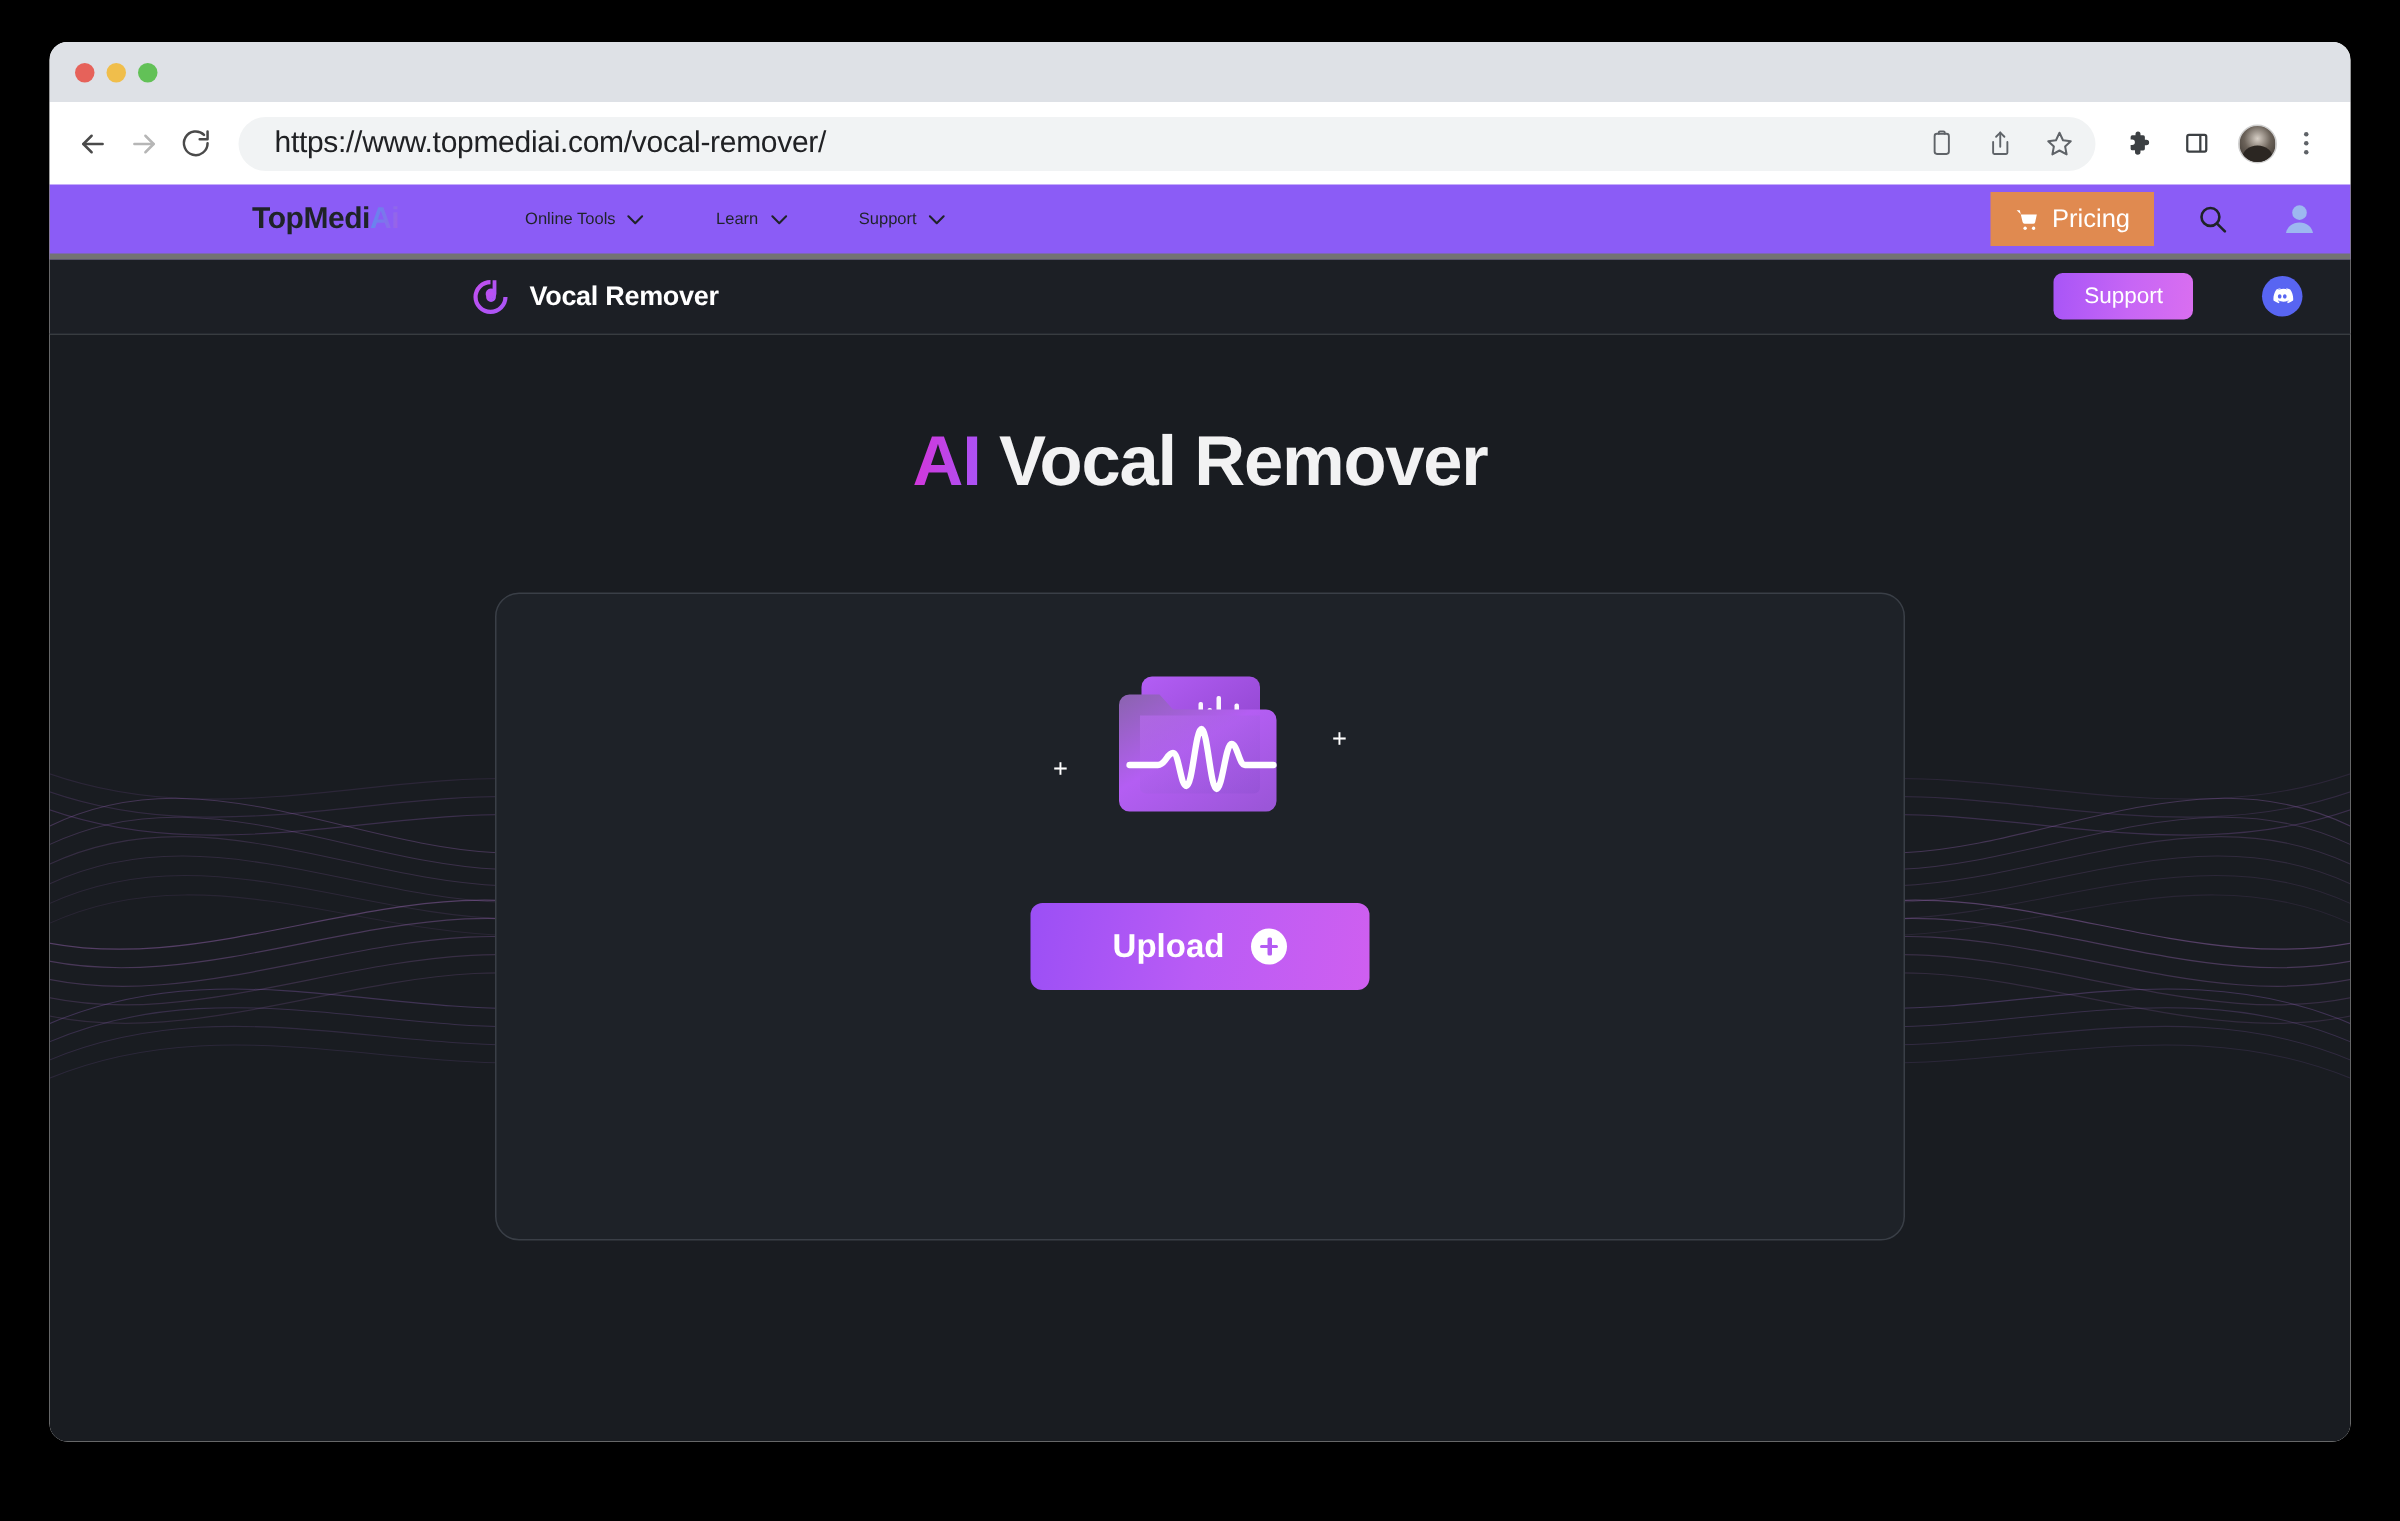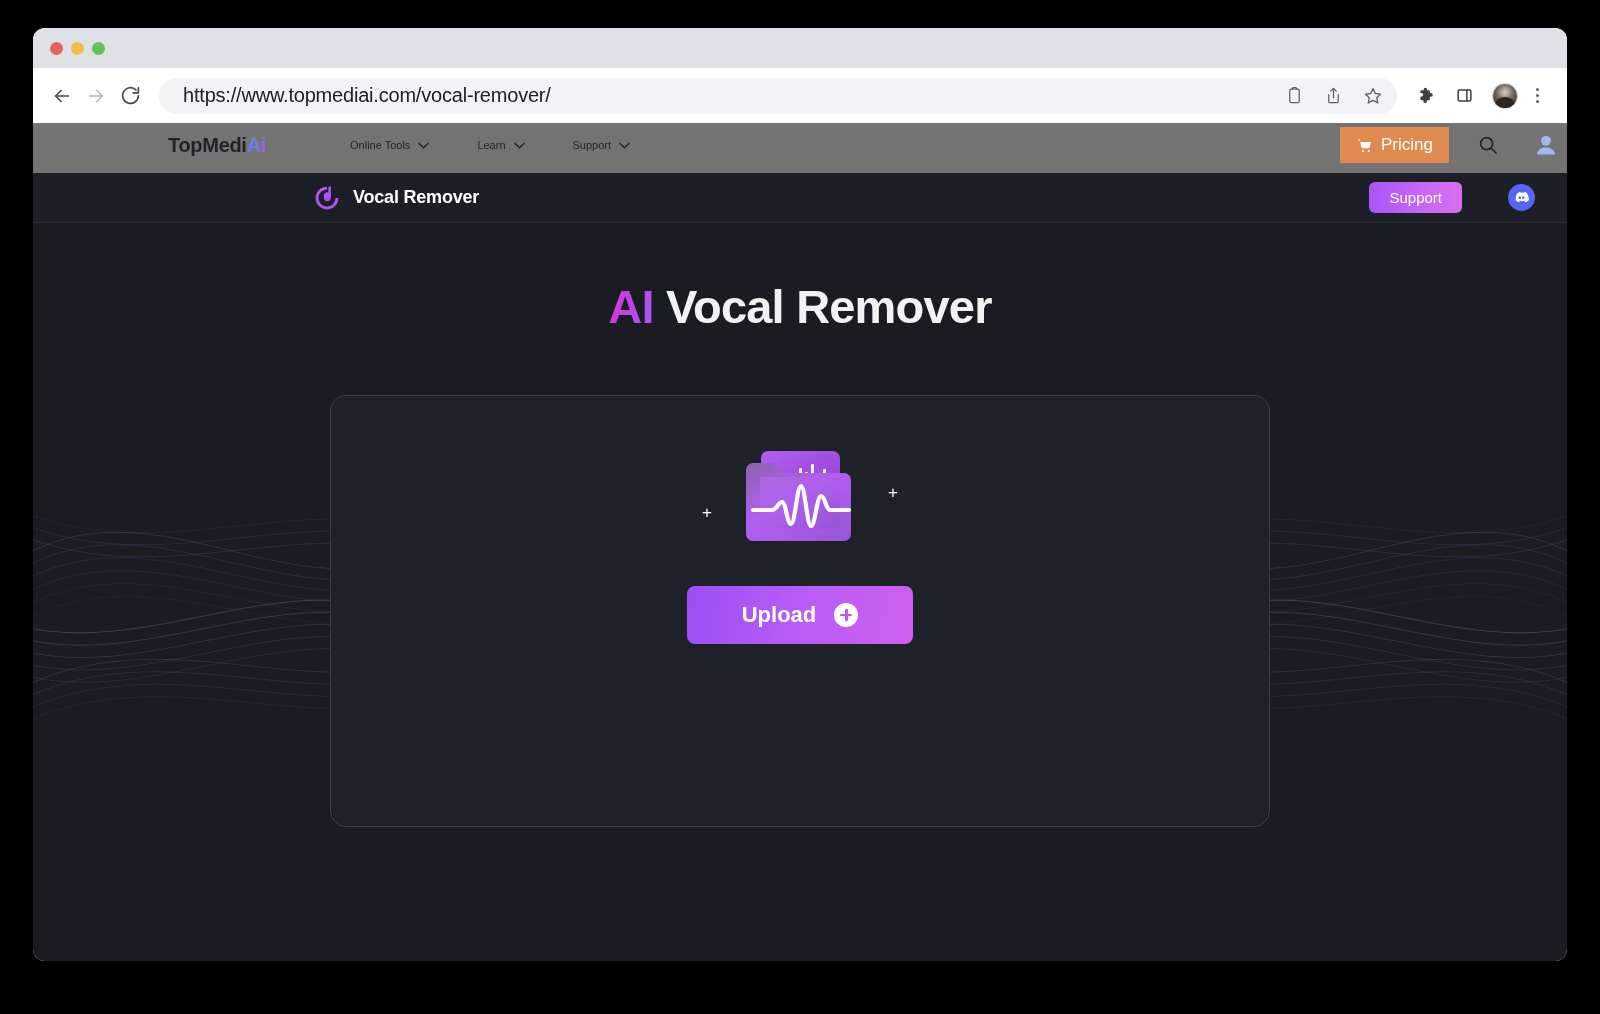--- a/index.html
+++ b/index.html
@@ -96,26 +96,26 @@
     width: 20px; height: 16px;
     border-radius: 50% 50% 0 0;
     background: #2b2622;
   }
   .kebab { display: flex; flex-direction: column; gap: 3px; align-items: center; }
   .kebab i { width: 3px; height: 3px; border-radius: 50%; background: #5f6368; display: block; }
 
   
   .site-nav {
     height: 50px;
-    background: #737373;
-    display: flex;
-    align-items: center;
-    padding: 0 6px 0 135px;
+    background: #8b5cf6;
+    display: flex;
+    align-items: center;
+    padding: 0 19px 0 135px;
     flex: 0 0 auto;
-    border-bottom: 6px solid #737373;
+    border-bottom: 4px solid #737373;
   }
   .brand { font-size: 20px; font-weight: 700; color: #1f2328; letter-spacing: -0.3px; }
   .brand .ai {
     background: linear-gradient(100deg, #5b8def 0%, #a15ce8 100%);
     -webkit-background-clip: text;
     background-clip: text;
     color: transparent;
   }
   .nav-links { display: flex; align-items: center; gap: 48px; margin-left: 84px; }
   .nav-link {
@@ -218,21 +218,21 @@
   .plus-right { right: -18px; top: 40px; }
 
   .dz-text {
     margin-top: 50px;
     font-size: 17px;
     color: #cfd2d6;
     text-align: center;
   }
 
   .upload-btn {
-    margin-top: 38px;
+    margin-top: 54px;
     width: 226px;
     height: 58px;
     border-radius: 8px;
     background: linear-gradient(100deg, #9b4ff5 0%, #b95cf5 50%, #cf5ff0 100%);
     display: flex;
     align-items: center;
     justify-content: center;
     gap: 18px;
     color: #ffffff;
     font-size: 22px;

